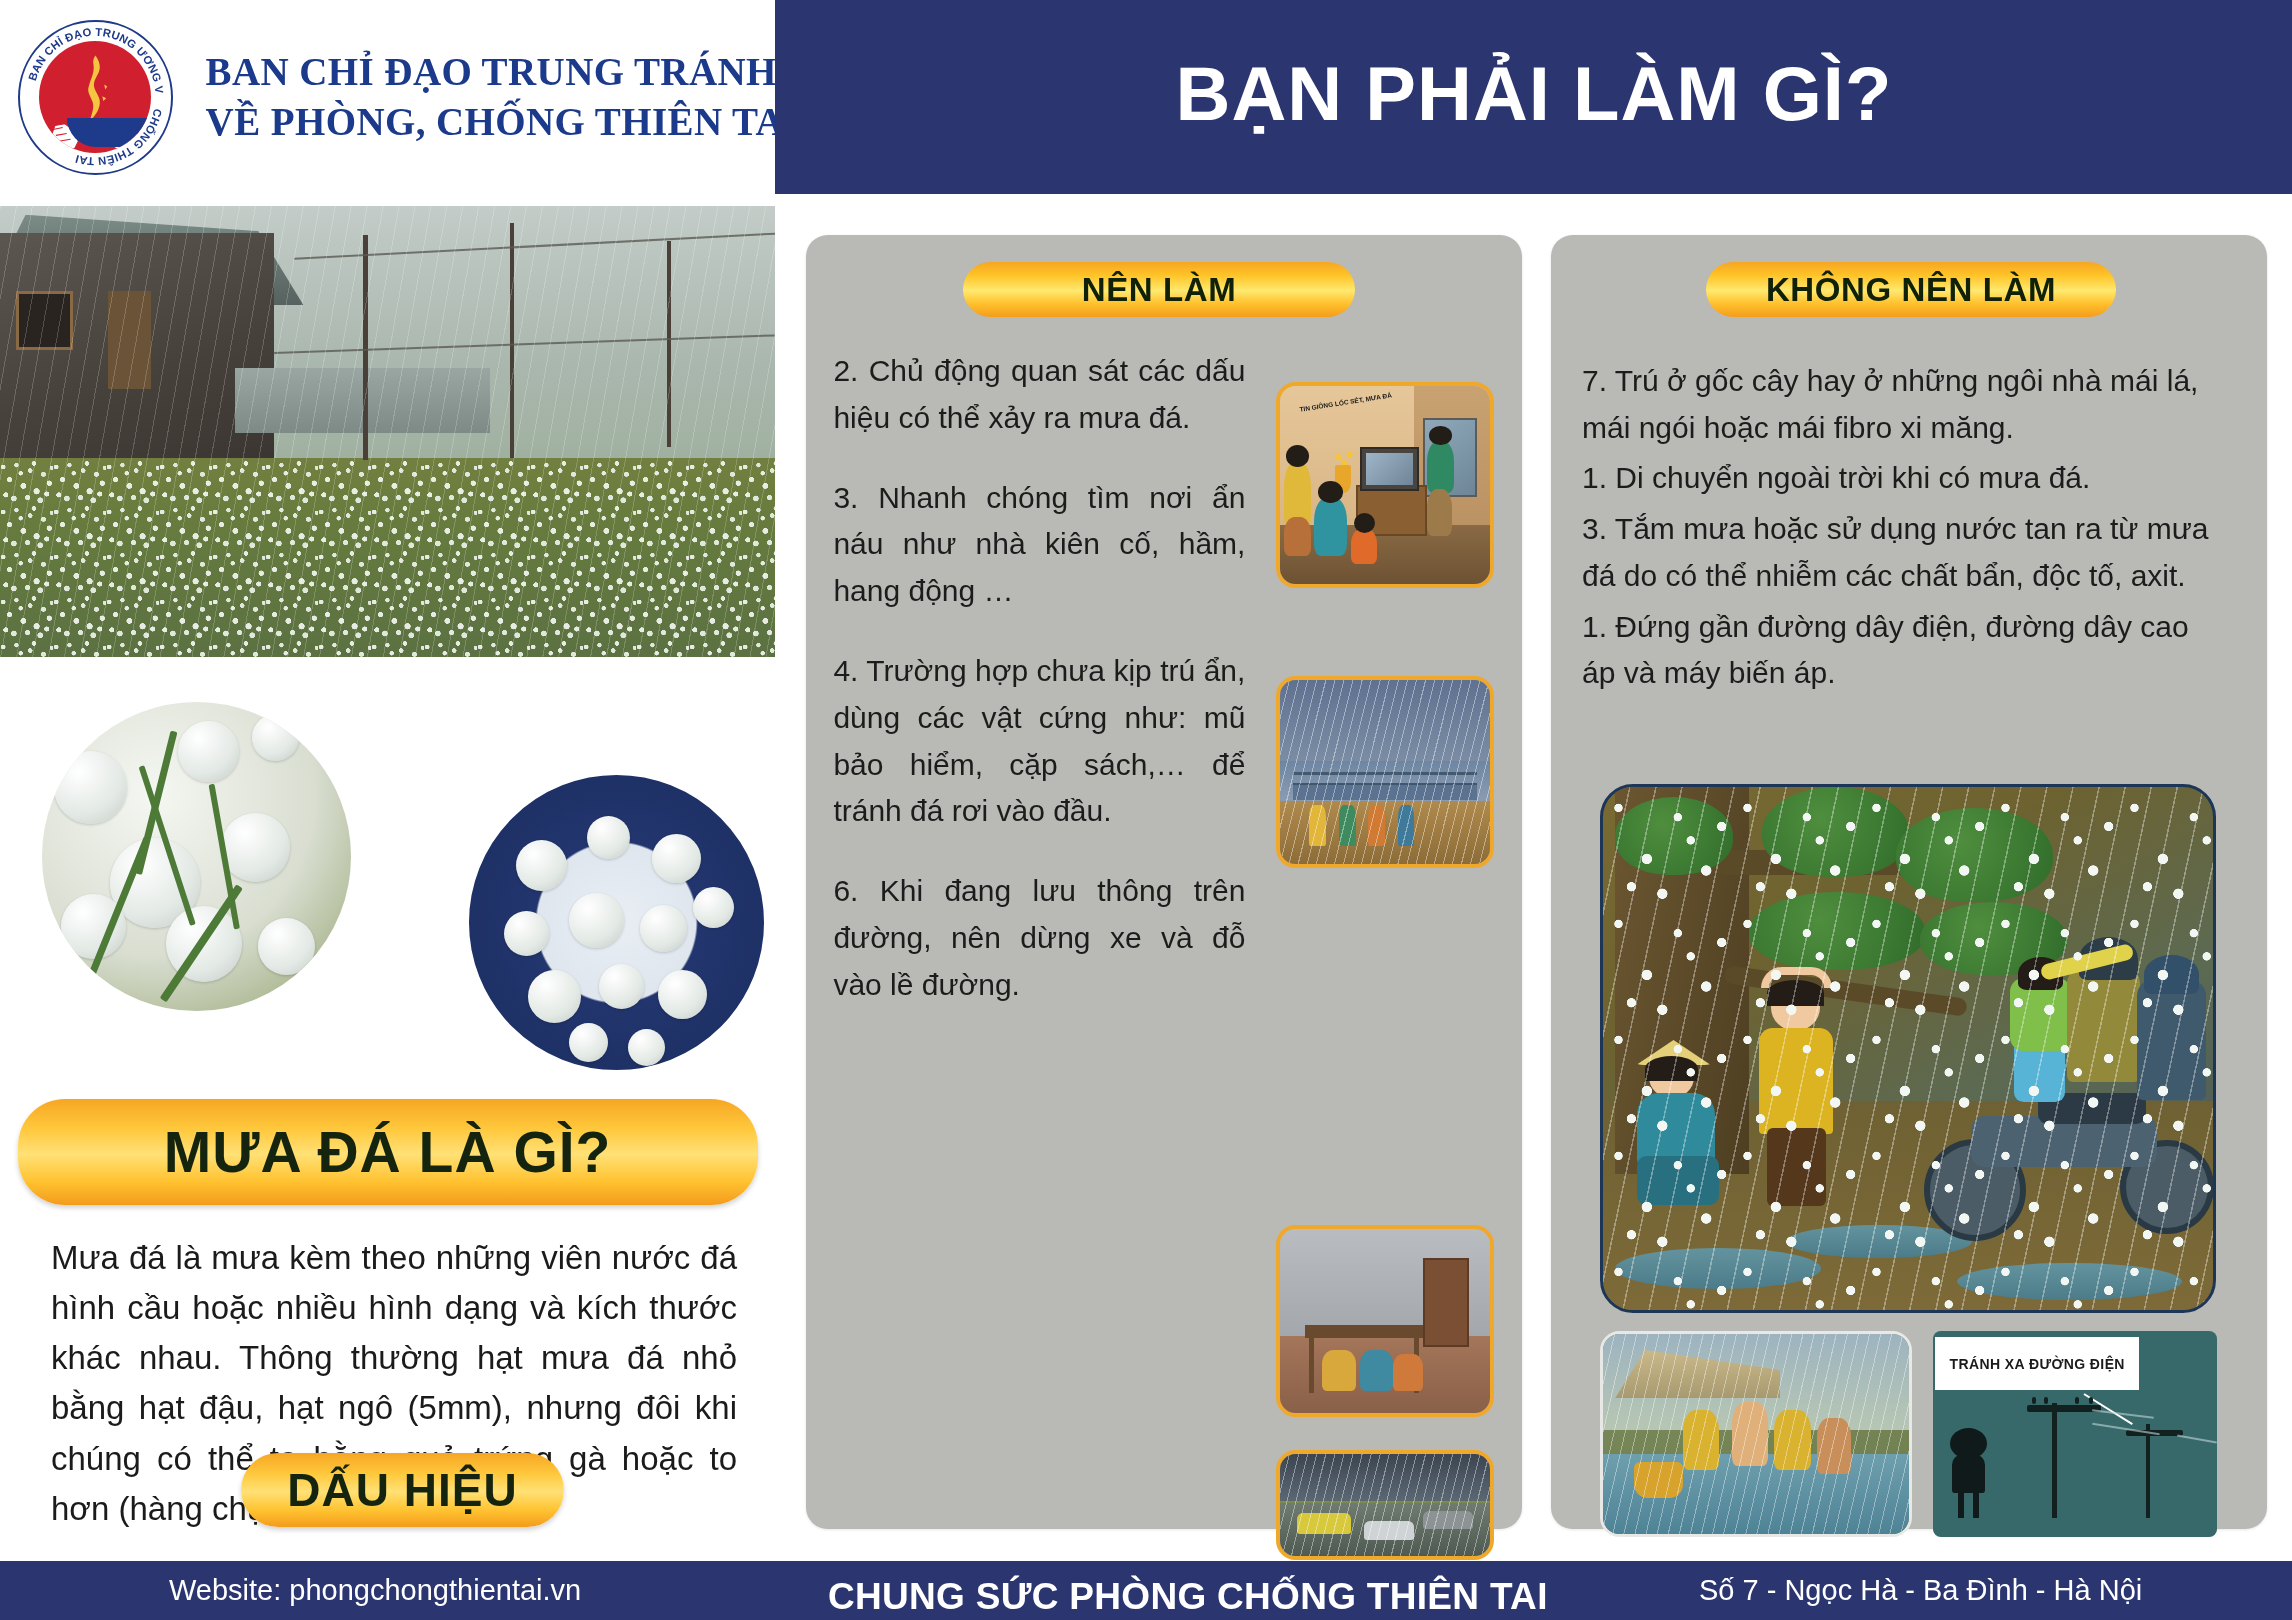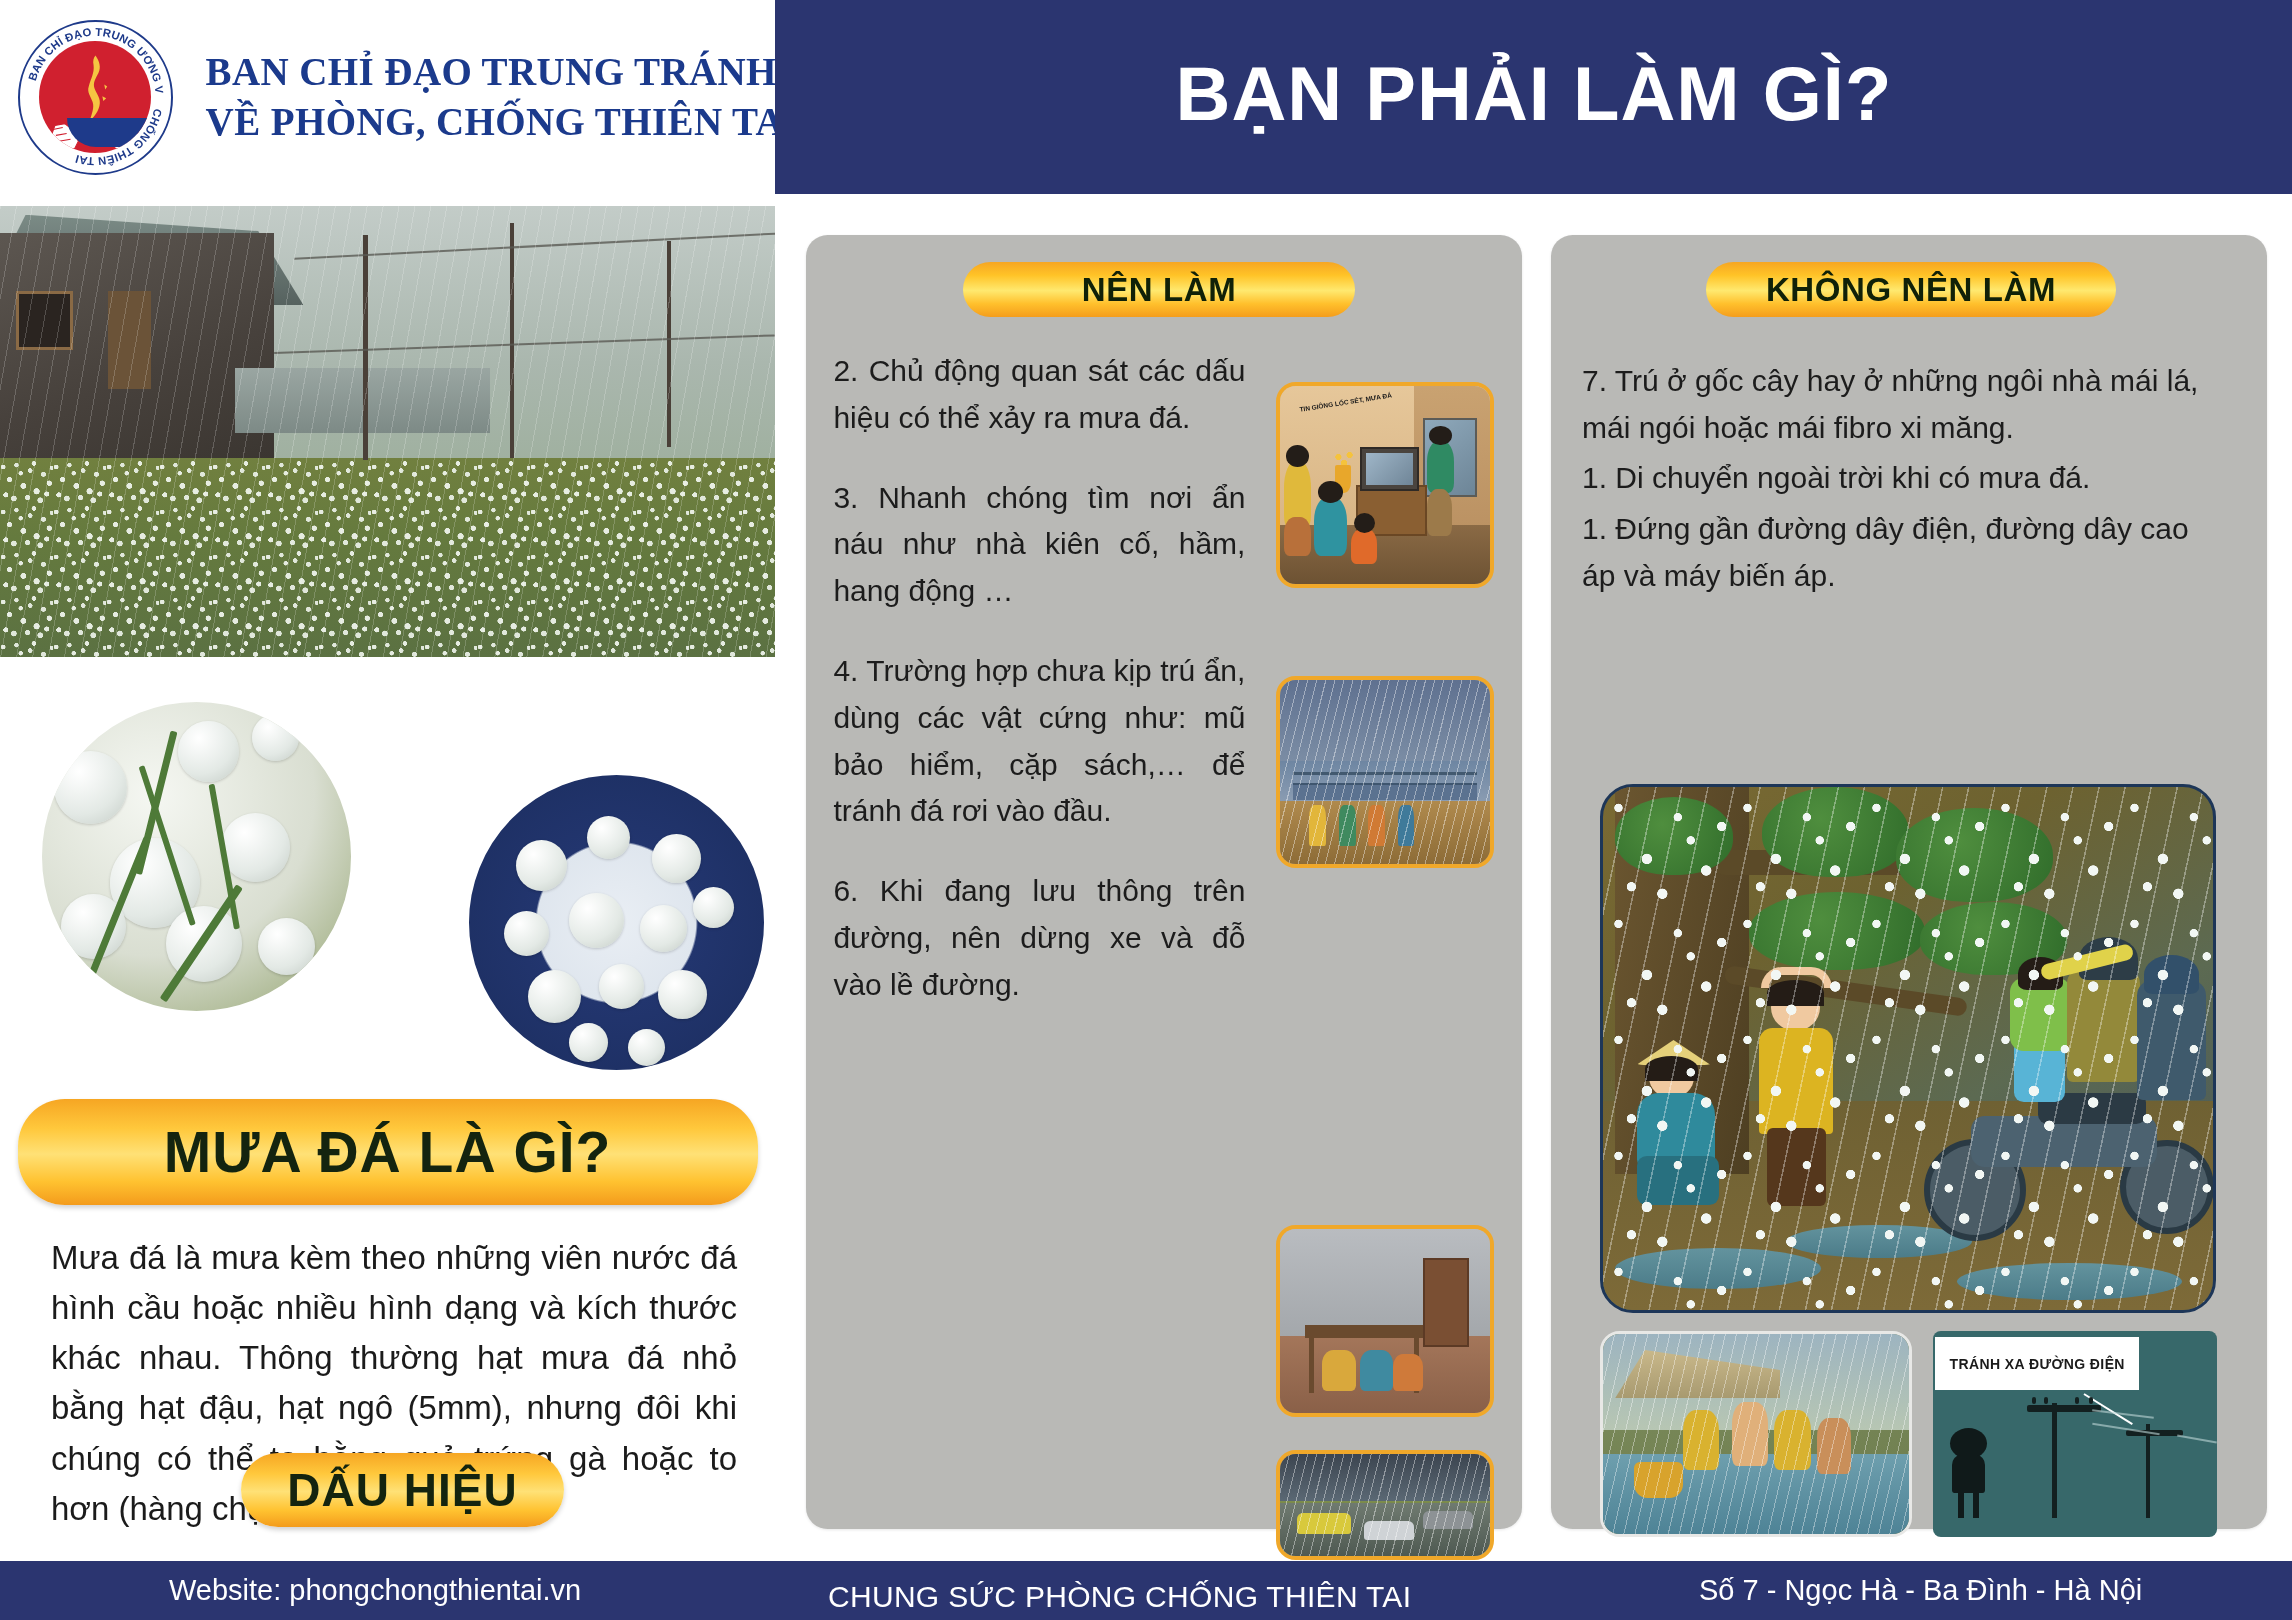--- a/index.html
+++ b/index.html
@@ -377,21 +377,21 @@
 
   
   .footer {
     position:absolute; left:0; top: 1561px;
     width: 2293px; height: 59px;
     background: #2b3570;
     display:flex; align-items:center;
     color:#ffffff;
   }
   .footer-website { position:absolute; left: 169px; font-size: 29px; }
-  .footer-center { position:absolute; left: 828px; font-size: 30px; font-weight:normal; letter-spacing:0.3px;margin-top:12px; }
+  .footer-center { position:absolute; left: 828px; font-size: 37px; font-weight:bold; letter-spacing:0.3px;margin-top:12px; }
   .footer-addr { position:absolute; left: 1699px; font-size: 29px; }
 </style>
 </head>
 <body>
 
 <div id="poster">
 
   <div class="header">
     <div class="header-left">
 
@@ -577,20 +577,21 @@
         <div class="sc4-rain"></div>
       </div>
     </div>
 
     <div class="panel panel-dont">
       <div class="pill pill-dont">KHÔNG NÊN LÀM</div>
 
       <div class="list-dont">
         <div class="item">7. Trú ở gốc cây hay ở những ngôi nhà mái lá, mái ngói hoặc mái  fibro xi măng.</div>
         <div class="item">1. Di chuyển ngoài trời khi có mưa đá.</div>
+        <div class="item">3. Tắm mưa hoặc sử dụng nước tan ra từ mưa đá do có thể nhiễm các chất bẩn, độc tố, axit.</div>
         <div class="item">1. Đứng gần đường dây điện, đường dây cao áp và máy biến áp.</div>
       </div>
 
       <div class="big-illus">
         <div class="bi-ground"></div>
         <div class="bi-trunk"></div>
         <div class="bi-branch" style="left:18%; top:12%; width:46%; height:25.5px; border-radius:11.8px;"></div>
         <div class="bi-branch" style="left:20%; top:34%; width:40%; height:17.6px; border-radius:9.8px; transform:rotate(8deg);"></div>
         <div class="bi-leaf" style="left:2%;  top:2%;  width:118px; height:78px;"></div>
         <div class="bi-leaf" style="left:26%; top:0%;  width:147px; height:90px;"></div>

